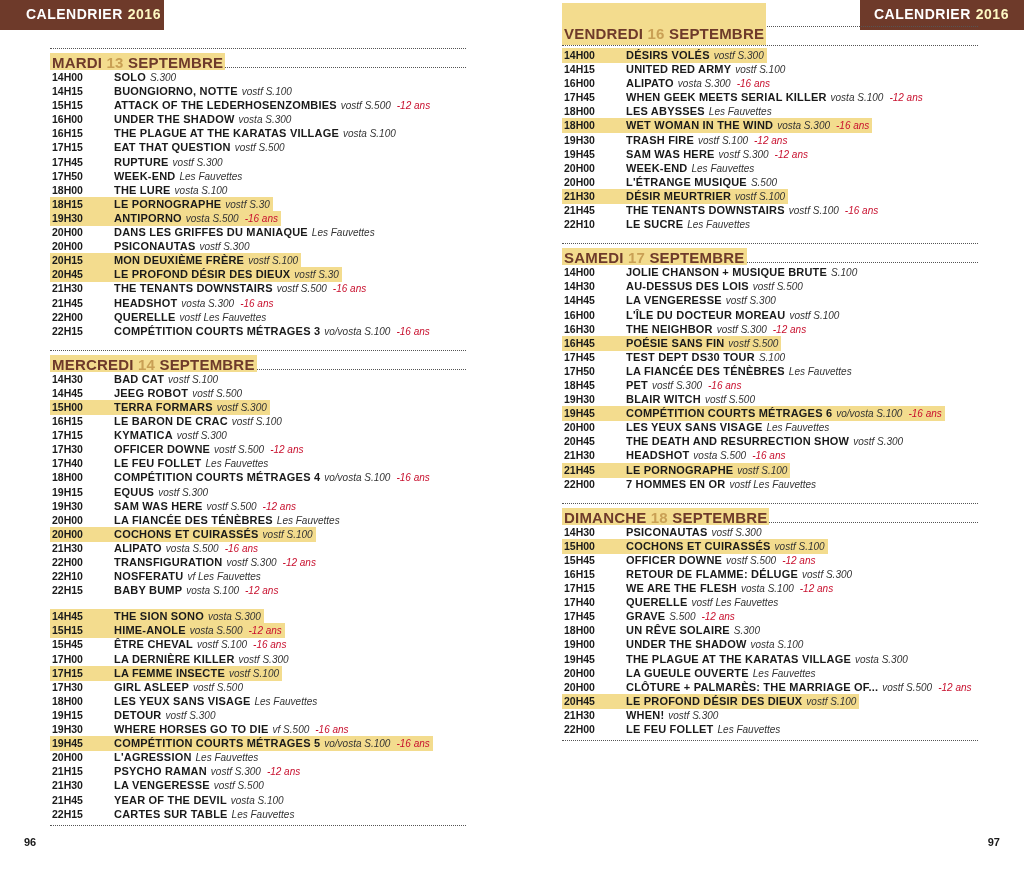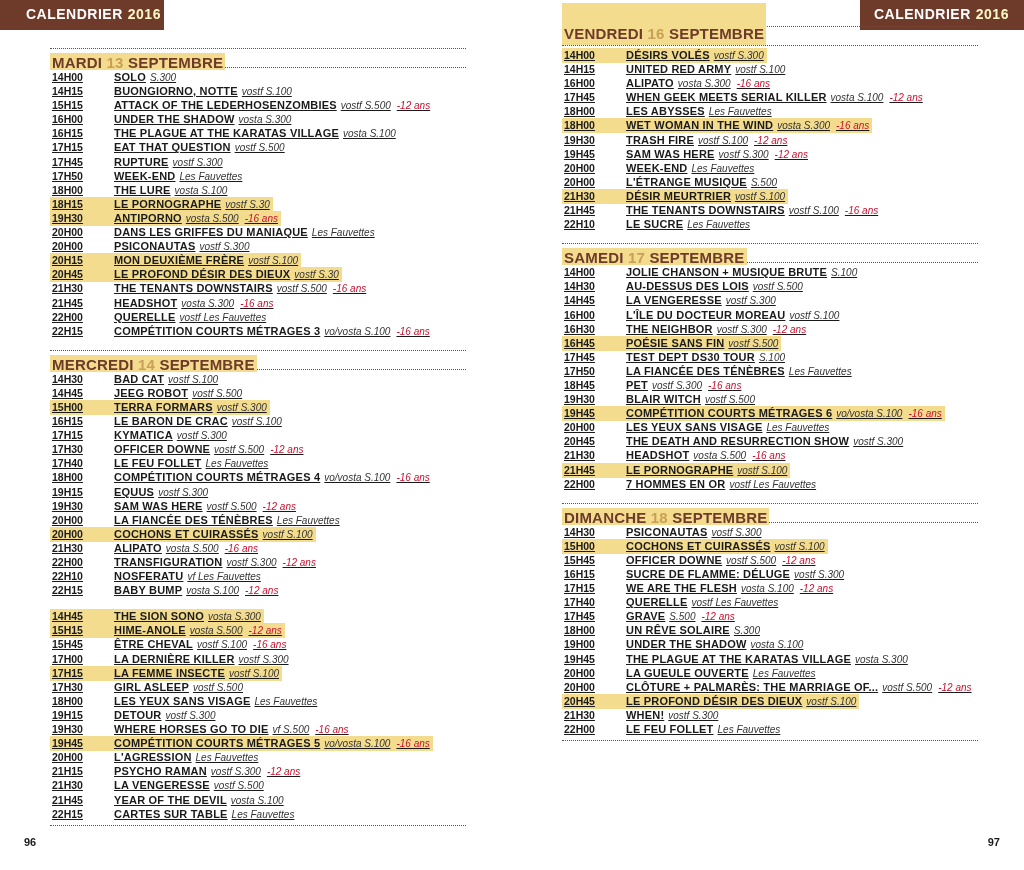--- a/index.html
+++ b/index.html
@@ -10,21 +10,21 @@
   .page.right { left:512px; }
   .banner { position:absolute; top:0; height:30px; background:#6e3a2a; color:#ffffff;
             font-weight:bold; font-size:14px; letter-spacing:0.5px; line-height:32px;
             display:flex; align-items:flex-end; }
   .page.left .banner { left:0; width:164px; padding-left:26px; box-sizing:border-box; }
   .page.right .banner { right:0; width:164px; padding-left:14px; box-sizing:border-box; }
   .banner .year { color:#fef9c3; margin-left:5px; }
   .content { position:absolute; width:416px; }
   .page.left .content { left:50px; top:48px; }
   .page.right .content { left:50px; top:26px; }
-  .day { margin-bottom:12px;text-decoration:underline; }
+  .day { margin-bottom:12px; }
   .day-head { position:relative; border-top:1px dotted #555; border-bottom:1px dotted #555;
               height:18px; margin-bottom:2px; }
   .day-title { position:absolute; left:0; top:4px; height:17px; line-height:19px;
                font-weight:bold; font-size:15px; color:#6e3a2a; background:#f3dc8e;
                padding:0 2px; letter-spacing:0.2px; }
   .day-title .num { color:#c9a055; }
   .day-title.tall { top:-24px; height:42px; line-height:61px; }
   .rows { list-style:none; margin:0; padding:0; }
   .row { display:flex; align-items:baseline; height:14.1px; font-size:11px; line-height:14px;
          white-space:nowrap; }
@@ -581,21 +581,21 @@
             </span>
           </li>
           <li class="row">
             <span class="time">15H45</span>
          <span class="title">OFFICER DOWNE</span>
          <span class="info">vostf S.500</span>
             <span class="age">-12 ans</span>
           </li>
           <li class="row">
             <span class="time">16H15</span>
-         <span class="title">SUCRE DE FLAMME: DÉLUGE</span>
+         <span class="title">RETOUR DE FLAMME: DÉLUGE</span>
          <span class="info">vostf S.300</span>
           </li>
           <li class="row">
             <span class="time">17H15</span>
          <span class="title">WE ARE THE FLESH</span>
          <span class="info">vosta S.100</span>
             <span class="age">-12 ans</span>
           </li>
           <li class="row">
             <span class="time">17H40</span>

